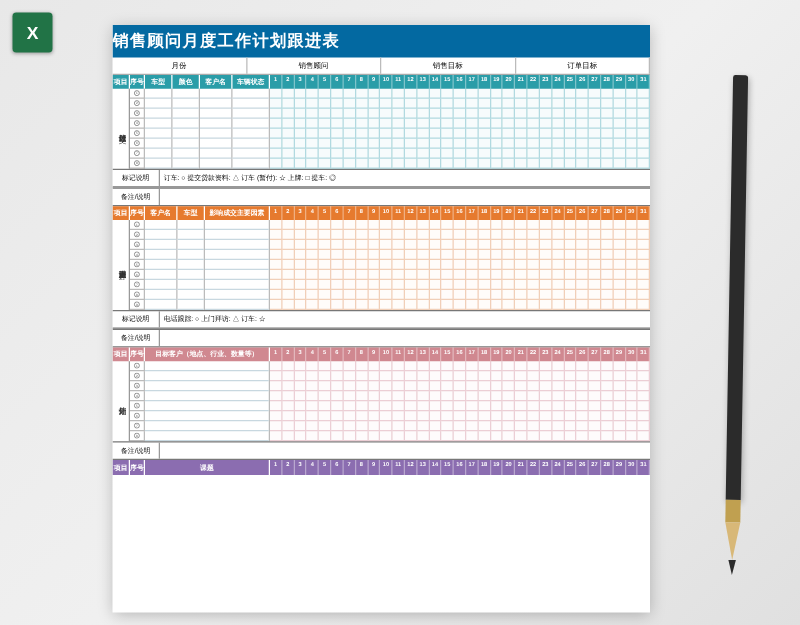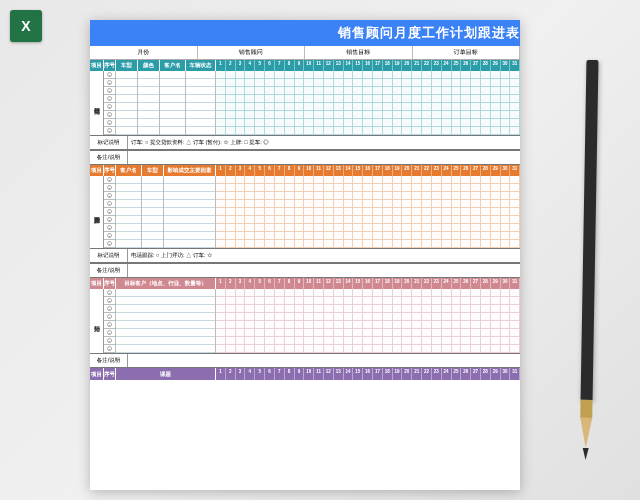--- a/index.html
+++ b/index.html
@@ -48,23 +48,23 @@
     left: 90px;
     top: 20px;
     width: 430px;
     height: 470px;
     background: #fff;
     box-shadow: 0 2px 12px rgba(0,0,0,0.25);
     z-index: 2;
     overflow: hidden;
   }
   .title-bar {
-    background: #3b82f6;
+    background: #0369a1;
     color: #fff;
-    text-align: right;
+    text-align: left;
     font-size: 13px;
     font-weight: bold;
     padding: 4px 0;
     letter-spacing: 1px;
   }
   .info-row {
     display: flex;
     font-size: 6px;
     border-bottom: 0.5px solid #aaa;
   }

